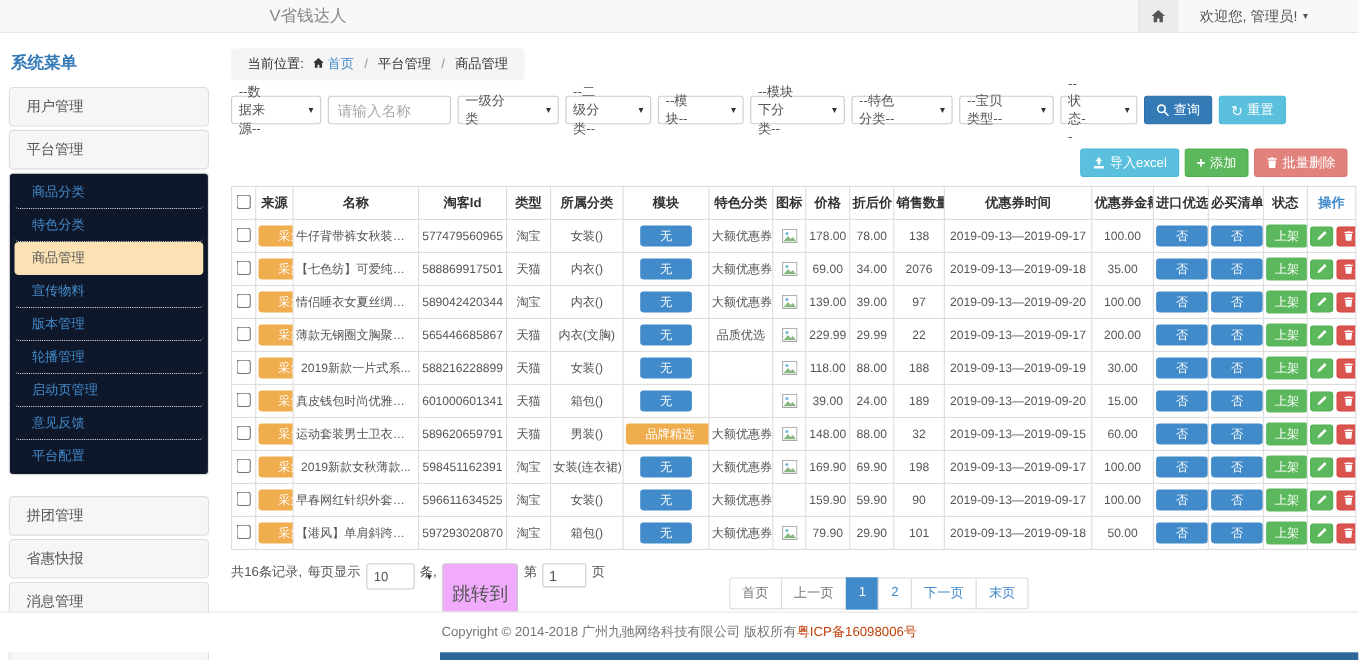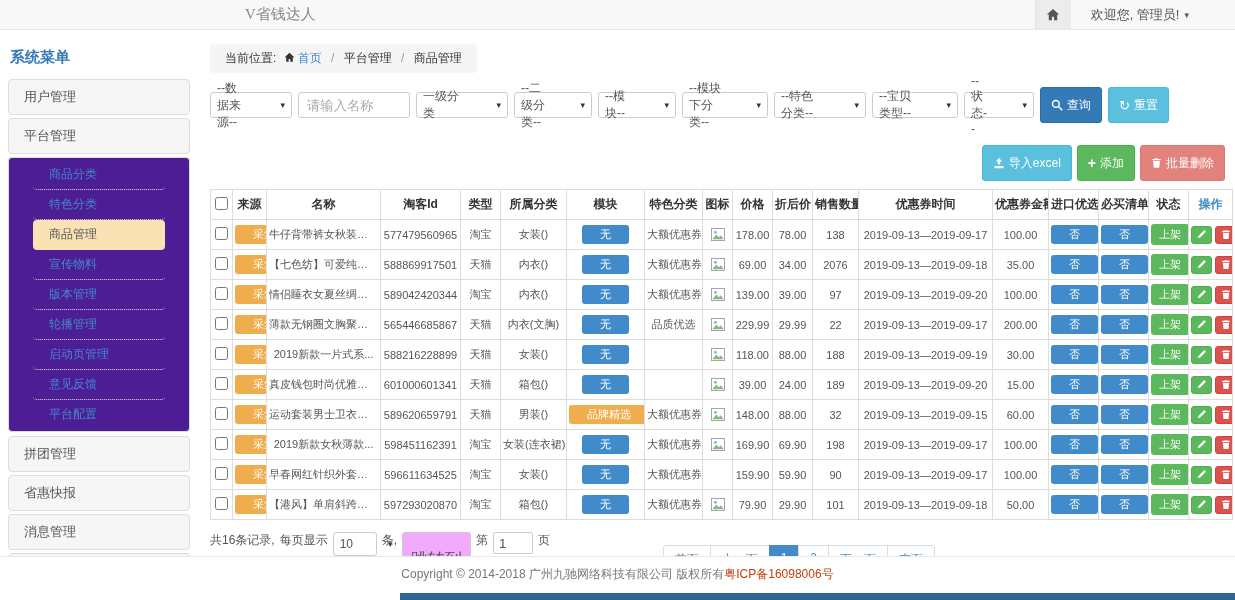--- a/index.html
+++ b/index.html
@@ -5,33 +5,33 @@
   * { box-sizing: border-box; margin: 0; padding: 0; }
   html,body { width:1235px; height:600px; }
   body {
     font-family: "Liberation Sans", "DejaVu Sans", sans-serif;
     font-size: 12px; color:#555; background:#fff;
     position:relative; overflow:hidden;
   }
   
   .topbar { height:30px; background:#f8f8f8; border-bottom:1px solid #e7e7e7;
     display:flex; align-items:center; }
-  .brand { margin-left:245px; font-size:15px; color:#888;font-family:Liberation Serif, serif; }
+  .brand { margin-left:245px; font-size:15px; color:#888; }
   .top-right { margin-left:auto; display:flex; align-items:center; height:100%; }
   .home-box { width:36px; height:100%; background:#ececec; border-left:1px solid #e2e2e2;
     display:flex; align-items:center; justify-content:center; cursor:pointer; }
   .welcome { margin:0 46px 0 20px; color:#555; font-size:13px; cursor:pointer; display:flex; align-items:center; gap:5px;}
   .caret { font-size:9px; color:#555; }
   
   .layout { display:flex; padding-top:14px; }
   aside { width:182px; margin-left:8px; flex-shrink:0; }
   .menu-title { color:#337ab7; font-weight:bold; font-size:15px; padding:4px 2px 12px 2px; }
   .menu-header { background:#f6f6f6; border:1px solid #ddd; border-radius:4px;
     padding:8px 15px; font-size:13px; color:#555; margin-bottom:3px; cursor:pointer; }
-  .submenu { border:1px solid #ddd; border-radius:4px; background:#4c1d95; padding:2px 24px; margin-bottom:4px; }
+  .submenu { border:1px solid #ddd; border-radius:4px; background:#0f172a; padding:2px 4px; margin-bottom:19px; }
   .submenu-item { padding:6px 8px 6px 16px; color:#428bca; border-bottom:1px dotted #ddd;
     cursor:pointer; border-radius:4px; }
   .submenu-item:last-child { border-bottom:none; }
   .submenu-item.active { background:#fbe2b5; color:#555; border-bottom:1px dotted transparent; }
   
   main { flex:1; margin:0 10px 0 20px; min-width:0; }
   .breadcrumb { display:inline-block; background:#f5f5f5; border-radius:4px;
     padding:6px 15px; color:#333; margin-bottom:14px; }
   .breadcrumb .sep { color:#999; margin:0 6px; }
   .breadcrumb a { color:#428bca; text-decoration:none; cursor:pointer; }
@@ -39,21 +39,21 @@
   
   .filters { display:flex; align-items:center; gap:6px; margin-bottom:22px; }
   .select { height:26px; border:1px solid #ccc; border-radius:3px; background:#fff;
     display:flex; align-items:center; justify-content:space-between; padding:0 6px;
     color:#555; cursor:pointer; flex-shrink:0;gap:35px; }
   .select .caret { color:#333; }
   .fs0{width:82px}.fs1{width:92px}.fs2{width:78px}.fs3{width:78px}.fs4{width:86px}
   .fs5{width:92px}.fs6{width:86px}.fs7{width:70px}
   .txt { height:26px; width:112px; border:1px solid #ccc; border-radius:3px; padding:0 8px; color:#555; }
   .txt::placeholder { color:#aaa; }
-  .btn { height:36px; border-radius:3px; color:#fff; font-size:12px; padding:0 10px;
+  .btn { height:26px; border-radius:3px; color:#fff; font-size:12px; padding:0 10px;
     display:inline-flex; align-items:center; gap:4px; border:1px solid transparent; cursor:pointer;
     font-family:inherit; }
   .btn-primary { background:#337ab7; border-color:#2e6da4; }
   .btn-info    { background:#5bc0de; border-color:#46b8da; }
   .btn-success { background:#5cb85c; border-color:#4cae4c; }
   .btn-danger-soft { background:#e2827c; border-color:#dd7570; }
   .ricon { font-size:13px; line-height:1; }
   .plus { font-size:14px; font-weight:bold; line-height:1; }
   .actions { display:flex; justify-content:flex-end; gap:5px; margin-bottom:8px; }
   

